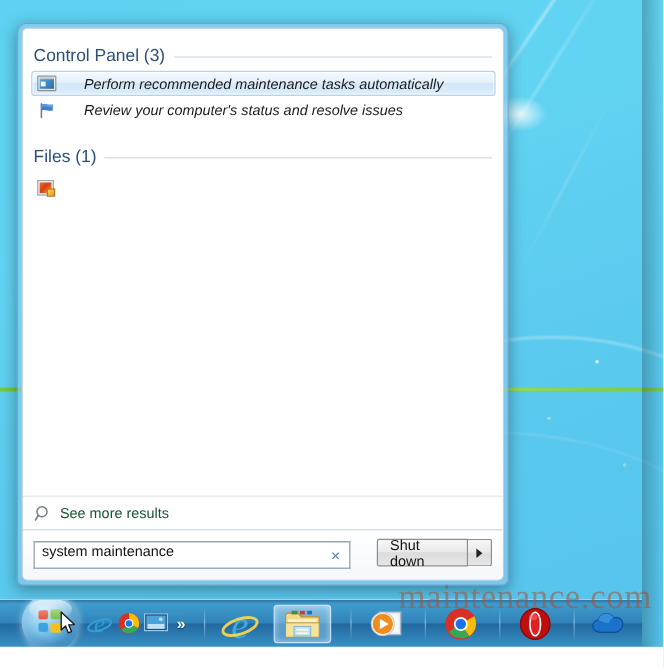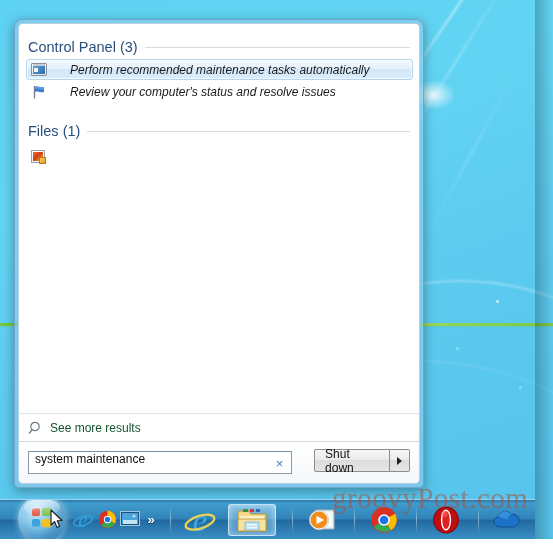--- a/index.html
+++ b/index.html
@@ -465,21 +465,21 @@
         <div id="shutdown-btn">Shut down</div>
         <div id="shutdown-arrow">
           <span class="tri"></span>
         </div>
       </div>
     </div>
 
   </div>
 </div>
 
-<div id="watermark">groovyPost.com</div>
+<div id="watermark">maintenance.com</div>
 
 <div id="taskbar">
 
   <div id="startorb">
     <div class="flag">
       <span class="q q1"></span>
         <span class="q q2"></span>
         <span class="q q3"></span>
         <span class="q q4"></span>
     </div>

